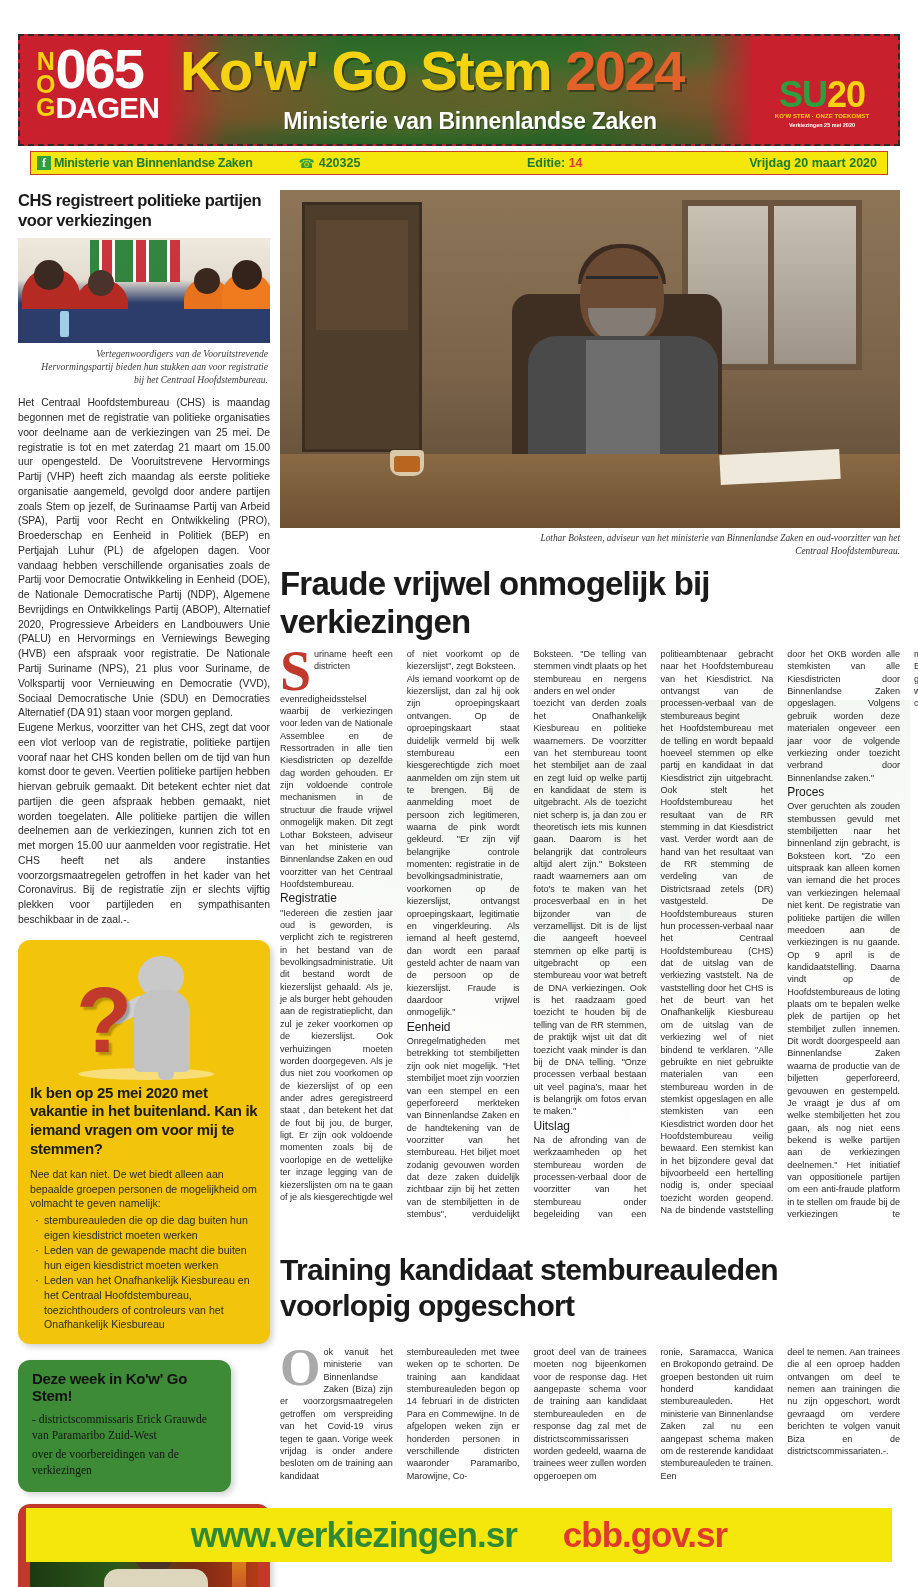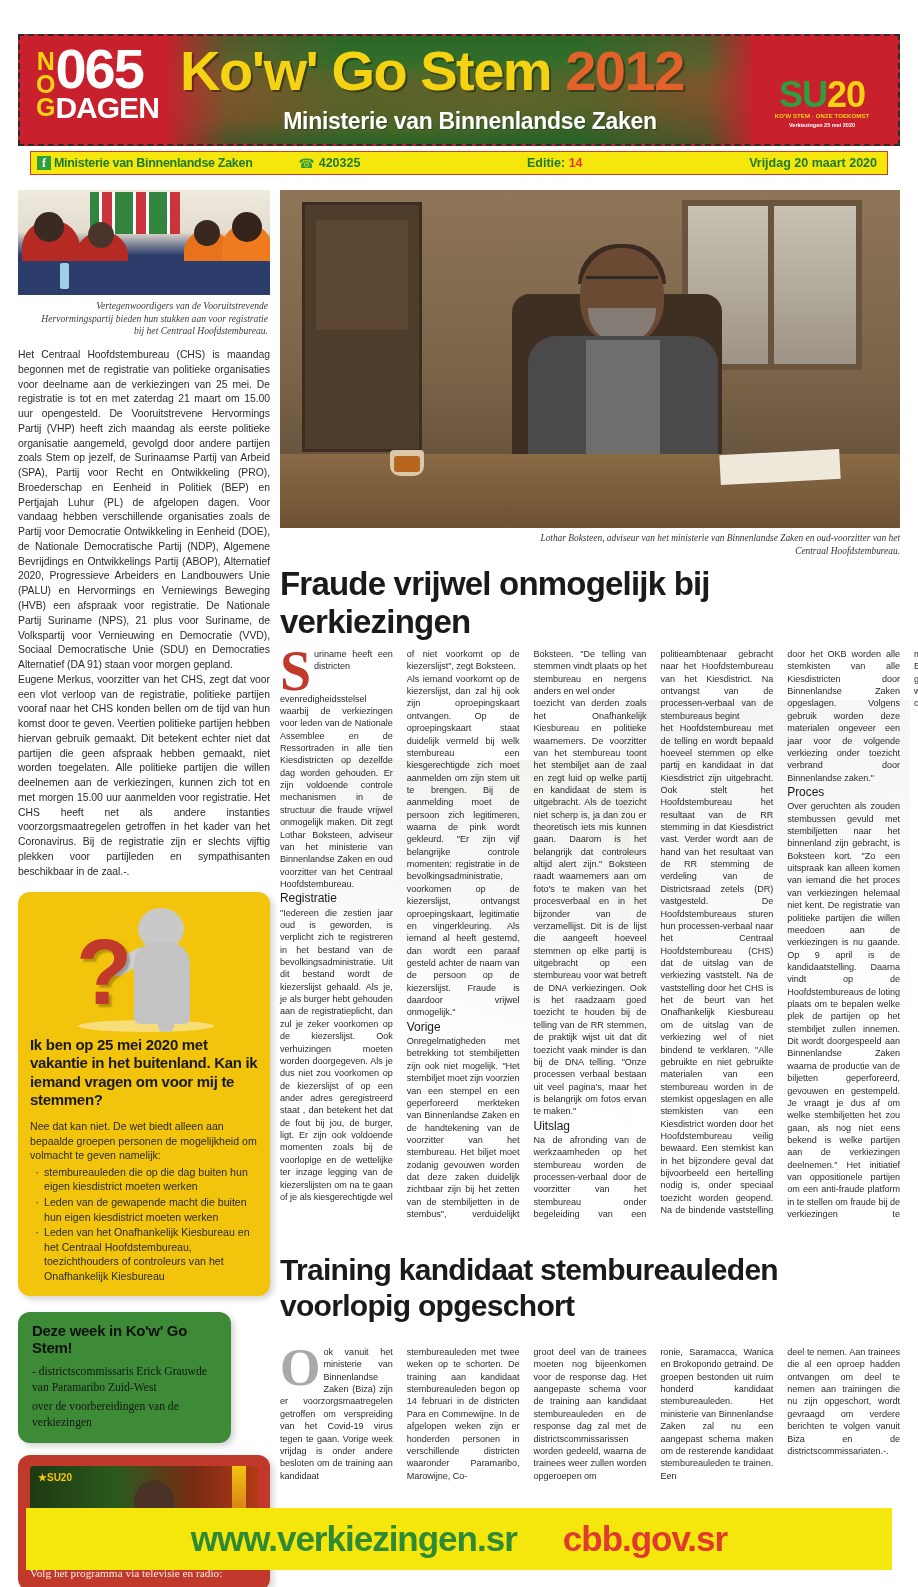--- a/index.html
+++ b/index.html
@@ -261,21 +261,21 @@
     font-family:"Liberation Serif", serif;
   }
   .dcap-gray {
     float:left; font-size:52px; line-height:.78; font-weight:bold;
     color:#a9a9a9; margin:2px 3px 0 0;
     font-family:"Liberation Serif", serif;
   }
 
   
   .footer {
-    position:absolute; left:26px; top:1508px; width:866px; height:62px;
+    position:absolute; left:26px; top:1508px; width:866px; height:54px;
     background:#f5e60c; display:flex; align-items:center; justify-content:center;
     gap:46px;
   }
   .f-url1 { color:#2f8a35; font-weight:bold; font-size:35px; letter-spacing:-1px; }
   .f-url2 { color:#e03a2f; font-weight:bold; font-size:35px; letter-spacing:-1px; }
 
   
   .wm1 { position:absolute; left:300px; top:760px; width:330px; height:430px;
          background:linear-gradient(200deg, rgba(226,232,222,.55), rgba(255,255,255,0) 70%);
          pointer-events:none; }
@@ -297,21 +297,21 @@
           <span>O</span>
           <span>G</span>
       </div>
       <div class="nog-right">
         <div class="nog-num">065</div>
         <div class="nog-dagen">DAGEN</div>
       </div>
     </div>
 
     <div class="mast-title">
-      <span class="y">Ko'w' Go Stem </span><span class="o">2012</span>
+      <span class="y">Ko'w' Go Stem </span><span class="o">2024</span>
     </div>
     <div class="mast-sub">Ministerie van Binnenlandse Zaken</div>
 
     <div class="mast-logo">
       <div class="logo-inner">
         <svg class="logo-star" width="122" height="58" viewBox="0 0 122 58" style="position:absolute;left:0;top:2px;">
           <circle cx="61" cy="30" r="27" fill="#ffffff"></circle>
           <polygon points="61,6 69,26 90,26 73,38 79,58 61,46 43,58 49,38 32,26 53,26" fill="none" stroke="#e03a2f" stroke-width="3"></polygon>
           <circle cx="34" cy="20" r="7" fill="#2f9e3f"></circle>
           <circle cx="88" cy="20" r="7" fill="#f5d312"></circle>
@@ -332,20 +332,21 @@
     <div class="ib-phone-icon">☎</div>
     <div class="ib-phone">420325</div>
     <div class="ib-editie">
       <span>Editie: </span><b>14</b>
     </div>
     <div class="ib-date">Vrijdag 20 maart 2020</div>
   </div>
 
   <div class="sidebar">
 
+    <div class="side-head">CHS registreert politieke partijen voor verkiezingen</div>
 
     <div class="side-photo">
       <div class="sp-bg"></div>
       <div class="sp-flag"></div>
       <div class="sp-p1"></div>
         <div class="sp-h1"></div>
       <div class="sp-p2"></div>
         <div class="sp-h2"></div>
       <div class="sp-p3"></div>
         <div class="sp-h3"></div>
@@ -431,21 +432,21 @@
   <div class="wm1"></div>
   <div class="wm2"></div>
 
   <div class="h1-main">Fraude vrijwel onmogelijk bij verkiezingen</div>
 
   <div class="art1">
     <p><span class="dcap-red">S</span><span>uriname heeft een districten evenredigheidsstelsel waarbij de verkiezingen voor leden van de Nationale Assemblee en de Ressortraden in alle tien Kiesdistricten op dezelfde dag worden gehouden. Er zijn voldoende controle mechanismen in de structuur die fraude vrijwel onmogelijk maken. Dit zegt Lothar Boksteen, adviseur van het ministerie van Binnenlandse Zaken en oud voorzitter van het Centraal Hoofdstembureau.</span></p>
     <p class="sub-h">Registratie</p>
     <p>"Iedereen die zestien jaar oud is geworden, is verplicht zich te registreren in het bestand van de bevolkingsadministratie. Uit dit bestand wordt de kiezerslijst gehaald. Als je, je als burger hebt gehouden aan de registratieplicht, dan zul je zeker voorkomen op de kiezerslijst. Ook verhuizingen moeten worden doorgegeven. Als je dus niet zou voorkomen op de kiezerslijst of op een ander adres geregistreerd staat , dan betekent het dat de fout bij jou, de burger, ligt. Er zijn ook voldoende momenten zoals bij de voorlopige en de wettelijke ter inzage legging van de kiezerslijsten om na te gaan of je als kiesgerechtigde wel of niet voorkomt op de kiezerslijst", zegt Boksteen.</p>
     <p>Als iemand voorkomt op de kiezerslijst, dan zal hij ook zijn oproepingskaart ontvangen. Op de oproepingskaart staat duidelijk vermeld bij welk stembureau een kiesgerechtigde zich moet aanmelden om zijn stem uit te brengen. Bij de aanmelding moet de persoon zich legitimeren, waarna de pink wordt gekleurd. "Er zijn vijf belangrijke controle momenten: registratie in de bevolkingsadministratie, voorkomen op de kiezerslijst, ontvangst oproepingskaart, legitimatie en vingerkleuring. Als iemand al heeft gestemd, dan wordt een paraaf gesteld achter de naam van de persoon op de kiezerslijst. Fraude is daardoor vrijwel onmogelijk."</p>
-    <p class="sub-h">Vorige</p>
+    <p class="sub-h">Eenheid</p>
     <p>Onregelmatigheden met betrekking tot stembiljetten zijn ook niet mogelijk. "Het stembiljet moet zijn voorzien van een stempel en een geperforeerd merkteken van Binnenlandse Zaken en de handtekening van de voorzitter van het stembureau. Het biljet moet zodanig gevouwen worden dat deze zaken duidelijk zichtbaar zijn bij het zetten van de stembiljetten in de stembus", verduidelijkt Boksteen. "De telling van stemmen vindt plaats op het stembureau en nergens anders en wel onder</p>
     <p>toezicht van derden zoals het Onafhankelijk Kiesbureau en politieke waarnemers. De voorzitter van het stembureau toont het stembiljet aan de zaal en zegt luid op welke partij en kandidaat de stem is uitgebracht. Als de toezicht niet scherp is, ja dan zou er theoretisch iets mis kunnen gaan. Daarom is het belangrijk dat controleurs altijd alert zijn." Boksteen raadt waarnemers aan om foto's te maken van het procesverbaal en in het bijzonder van de verzamellijst. Dit is de lijst die aangeeft hoeveel stemmen op elke partij is uitgebracht op een stembureau voor wat betreft de DNA verkiezingen. Ook is het raadzaam goed toezicht te houden bij de telling van de RR stemmen, de praktijk wijst uit dat dit toezicht vaak minder is dan bij de DNA telling. "Onze processen verbaal bestaan uit veel pagina's, maar het is belangrijk om fotos ervan te maken."</p>
     <p class="sub-h">Uitslag</p>
     <p>Na de afronding van de werkzaamheden op het stembureau worden de processen-verbaal door de voorzitter van het stembureau onder begeleiding van een politieambtenaar gebracht naar het Hoofdstembureau van het Kiesdistrict. Na ontvangst van de processen-verbaal van de stembureaus begint</p>
     <p>het Hoofdstembureau met de telling en wordt bepaald hoeveel stemmen op elke partij en kandidaat in dat Kiesdistrict zijn uitgebracht. Ook stelt het Hoofdstembureau het resultaat van de RR stemming in dat Kiesdistrict vast. Verder wordt aan de hand van het resultaat van de RR stemming de verdeling van de Districtsraad zetels (DR) vastgesteld. De Hoofdstembureaus sturen hun processen-verbaal naar het Centraal Hoofdstembureau (CHS) dat de uitslag van de verkiezing vaststelt. Na de vaststelling door het CHS is het de beurt van het Onafhankelijk Kiesbureau om de uitslag van de verkiezing wel of niet bindend te verklaren. "Alle gebruikte en niet gebruikte materialen van een stembureau worden in de stemkist opgeslagen en alle stemkisten van een Kiesdistrict worden door het Hoofdstembureau veilig bewaard. Een stemkist kan in het bijzondere geval dat bijvoorbeeld een hertelling nodig is, onder speciaal toezicht worden geopend. Na de bindende vaststelling door het OKB worden alle stemkisten van alle Kiesdistricten door Binnenlandse Zaken opgeslagen. Volgens gebruik worden deze materialen ongeveer een jaar voor de volgende verkiezing onder toezicht verbrand door Binnenlandse zaken."</p>
     <p class="sub-h">Proces</p>
     <p>Over geruchten als zouden stembussen gevuld met stembiljetten naar het binnenland zijn gebracht, is Boksteen kort. "Zo een uitspraak kan alleen komen van iemand die het proces van verkiezingen helemaal niet kent. De registratie van politieke partijen die willen meedoen aan de verkiezingen is nu gaande. Op 9 april is de kandidaatstelling. Daarna vindt op de Hoofdstembureaus de loting plaats om te bepalen welke plek de partijen op het stembiljet zullen innemen. Dit wordt doorgespeeld aan Binnenlandse Zaken waarna de productie van de biljetten geperforeerd, gevouwen en gestempeld. Je vraagt je dus af om welke stembiljetten het zou gaan, als nog niet eens bekend is welke partijen aan de verkiezingen deelnemen." Het initiatief van oppositionele partijen om een anti-fraude platform in te stellen om fraude bij de verkiezingen te minimaliseren, vindt Boksteen goed. "Controle is goed, maar mensen moeten wel weten wat ze moeten controleren."-.</p>
   </div>
 
   <div class="h1-second">Training kandidaat stembureauleden voorlopig opgeschort</div>

